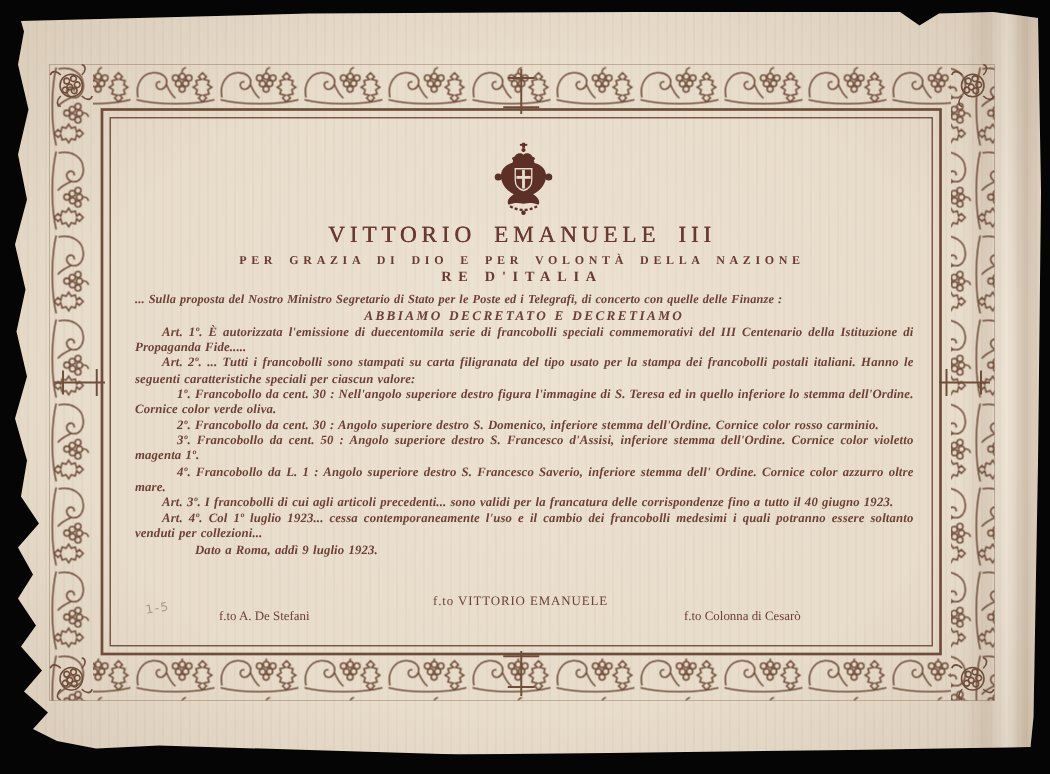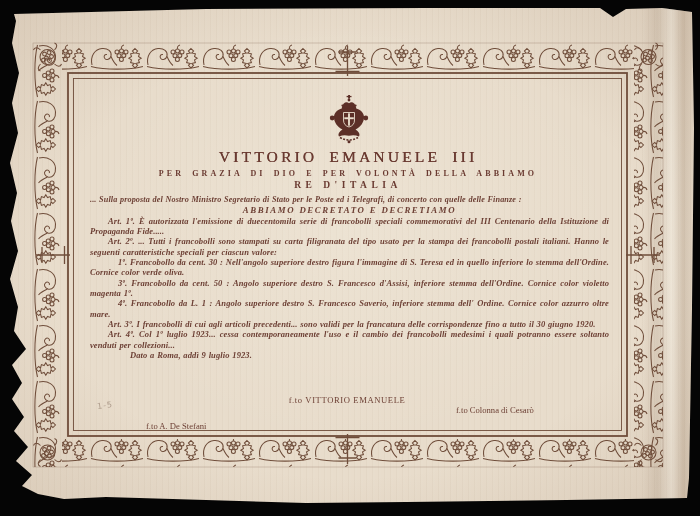--- a/index.html
+++ b/index.html
@@ -67,21 +67,21 @@
     text-align:justify; letter-spacing:0.1px; word-spacing:0.5px;font-style:italic;
   }
   #bodytext .p{margin:0; text-indent:18px;}
   #bodytext .p-flush{margin:0; text-indent:0; white-space:nowrap; font-size:8.2px;}
   #bodytext .p-head{margin:0; text-indent:0; text-align:center; letter-spacing:1.6px; font-size:8.8px;}
   #bodytext .p-num{margin:0; text-indent:28px;}
   #bodytext .p-date{margin:0; text-indent:40px;}
   
   .sig{position:absolute; font-size:8.6px; font-weight:normal; color:#6d4035; white-space:nowrap;}
   #sig-center{left:347px; top:395px; transform:translateX(-50%); letter-spacing:0.6px;}
-  #sig-left{left:146px; top:421px;}
+  #sig-left{left:146px; top:405px;}
   #sig-right{left:456px; top:405px;text-align:center;}
   
   #pencil{
     position:absolute; left:97px; top:401px; font-size:8px; color:rgba(110,85,70,0.5);
     transform:rotate(-8deg); font-family:"DejaVu Sans",sans-serif; letter-spacing:1px;
   }
 </style>
 </head>
 <body>
 
@@ -163,33 +163,34 @@
       <circle cx="20" cy="46.8" r="1.5"></circle>
     </g>
     <path d="M14.5,17.5 h11 v7.5 q0,5.5 -5.5,7 q-5.5,-1.5 -5.5,-7 z" fill="#5c2f27" stroke="#e8dccb" stroke-width="0.9"></path>
     <rect x="19.05" y="18.3" width="1.9" height="12.4" fill="#e8dccb"></rect>
     <rect x="15.3" y="22.3" width="9.5" height="1.9" fill="#e8dccb"></rect>
     <path d="M11,42.5 q9,5 18,0" fill="none" stroke="#5c2f27" stroke-width="1.6" stroke-dasharray="2 1.4"></path>
   </svg>
 
   <div id="headings">
     <div class="title">VITTORIO EMANUELE III</div>
-    <div class="subtitle">PER GRAZIA DI DIO E PER VOLONTÀ DELLA ABBIAMO</div>
+    <div class="subtitle">PER GRAZIA DI DIO E PER VOLONTÀ DELLA NAZIONE</div>
     <div class="kingdom">RE D'ITALIA</div>
   </div>
 
   <div id="bodytext">
     <div class="p-flush">... Sulla proposta del Nostro Ministro Segretario di Stato per le Poste ed i Telegrafi, di concerto con quelle delle Finanze :</div>
     <div class="p-head">ABBIAMO DECRETATO E DECRETIAMO</div>
     <div class="p">Art. 1º. È autorizzata l'emissione di duecentomila serie di francobolli speciali commemorativi del III Centenario della Istituzione di Propaganda Fide.....</div>
     <div class="p">Art. 2º. ... Tutti i francobolli sono stampati su carta filigranata del tipo usato per la stampa dei francobolli postali italiani. Hanno le seguenti caratteristiche speciali per ciascun valore:</div>
     <div class="p-num">1º. Francobollo da cent. 30 : Nell'angolo superiore destro figura l'immagine di S. Teresa ed in quello inferiore lo stemma dell'Ordine. Cornice color verde oliva.</div>
+    <div class="p-num">2º. Francobollo da cent. 30 : Angolo superiore destro S. Domenico, inferiore stemma dell'Ordine. Cornice color rosso carminio.</div>
     <div class="p-num">3º. Francobollo da cent. 50 : Angolo superiore destro S. Francesco d'Assisi, inferiore stemma dell'Ordine. Cornice color violetto magenta 1º.</div>
     <div class="p-num">4º. Francobollo da L. 1 : Angolo superiore destro S. Francesco Saverio, inferiore stemma dell' Ordine. Cornice color azzurro oltre mare.</div>
-    <div class="p">Art. 3º. I francobolli di cui agli articoli precedenti... sono validi per la francatura delle corrispondenze fino a tutto il 30 giugno 1920.</div>
+    <div class="p">Art. 3º. I francobolli di cui agli articoli precedenti... sono validi per la francatura delle corrispondenze fino a tutto il 40 giugno 1923.</div>
     <div class="p">Art. 4º. Col 1º luglio 1923... cessa contemporaneamente l'uso e il cambio dei francobolli medesimi i quali potranno essere soltanto venduti per collezioni...</div>
     <div class="p-date">Dato a Roma, addì 9 luglio 1923.</div>
   </div>
 
   <div class="sig" id="sig-center">f.to VITTORIO  EMANUELE</div>
   <div class="sig" id="sig-left">f.to A. De Stefani</div>
   <div class="sig" id="sig-right">f.to Colonna di Cesarò</div>
 
   <div id="pencil">1-5</div>
 

